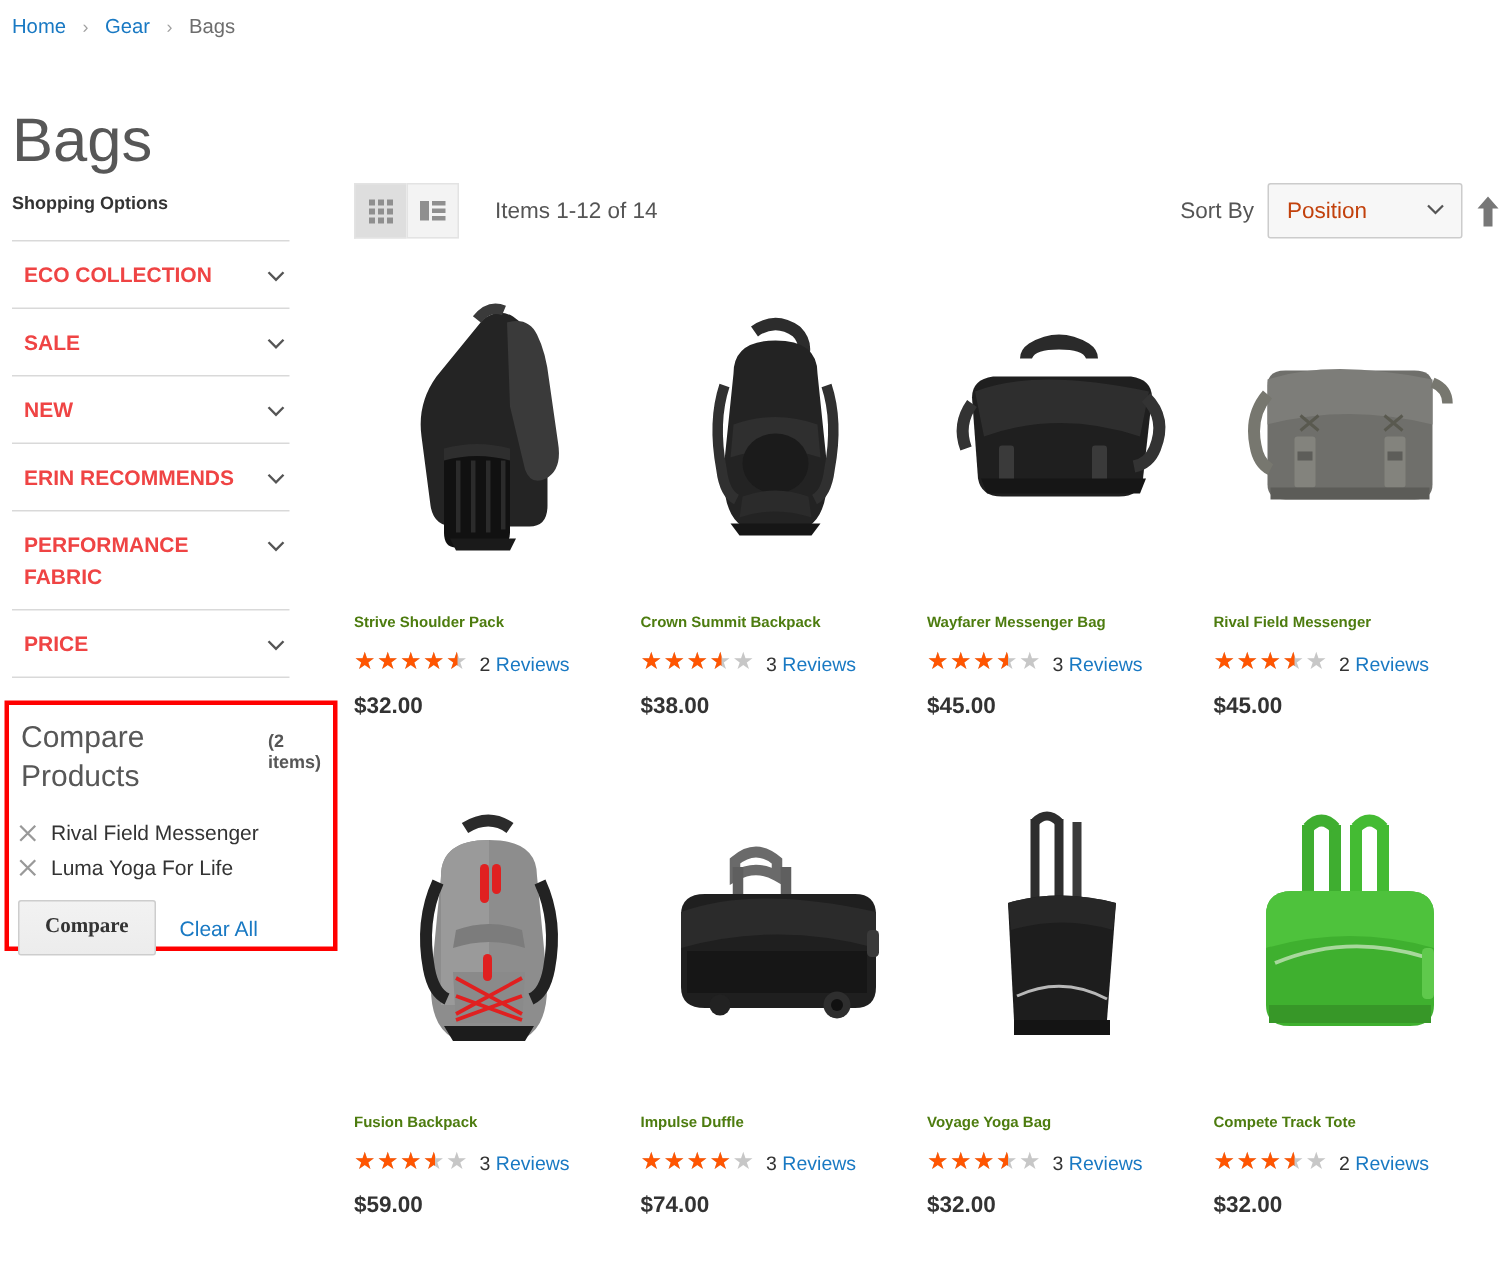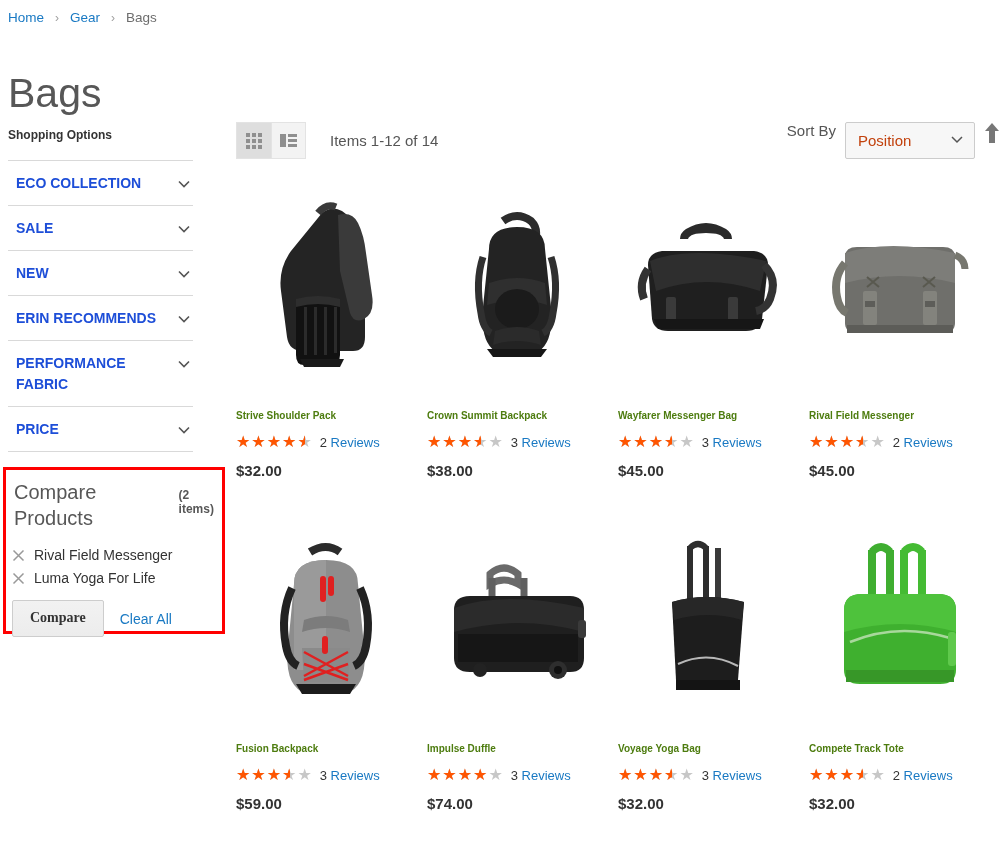--- a/index.html
+++ b/index.html
@@ -35,21 +35,21 @@
   
   .sidebar { position:absolute; left:8px; top:124px; width:185px; }
   .sidebar-title {
     font-size:12px; font-weight:bold; color:#333;
     line-height:22px; padding-bottom:14px;
   }
   .filter-item {
     border-top:1px solid #d9d9d9;
     padding:12px 0 11px 8px;
     display:flex; align-items:flex-start; justify-content:space-between;
-    font-size:14px; color:#1d4ed8; font-weight:bold;
+    font-size:14px; color:#ef4444; font-weight:bold;
     min-height:42px;
   }
   .filter-label { text-transform:uppercase; line-height:21px; max-width:140px; }
   .chev { width:18px; height:18px; flex:none; margin-top:2px; }
   .filter-list { border-bottom:1px solid #d9d9d9; }
 
   
   .compare-block {
     position:absolute; left:3px; top:467px; width:222px; height:167px;
     border:3px solid #ff0000;
@@ -100,21 +100,21 @@
   .listicon { display:flex; gap:2px; align-items:center; }
   .listicon .blk { width:6px; height:13px; background:#8f8f8f; }
   .listicon .lines { display:flex; flex-direction:column; gap:2px; }
   .listicon .lines i { width:9px; height:3px; background:#8f8f8f; display:block; }
   .items-count {
     position:absolute; left:94px; top:9px;
     font-size:15px; color:#555; line-height:20px;
   }
   .sortwrap {
     position:absolute; right:0; top:0;
-    display:flex; align-items:flex-start; gap:9px;
+    display:flex; align-items:center; gap:9px;
   }
   .sort-label { font-size:15px; color:#555; }
   .select-box {
     width:130px; height:37px;
     border:1px solid #cccccc; border-radius:2px;
     background:#f7f7f7;
     display:flex; align-items:center; justify-content:space-between;
     padding:0 9px 0 12px;
     font-size:15px; color:#c2410c; cursor:pointer;
   }

